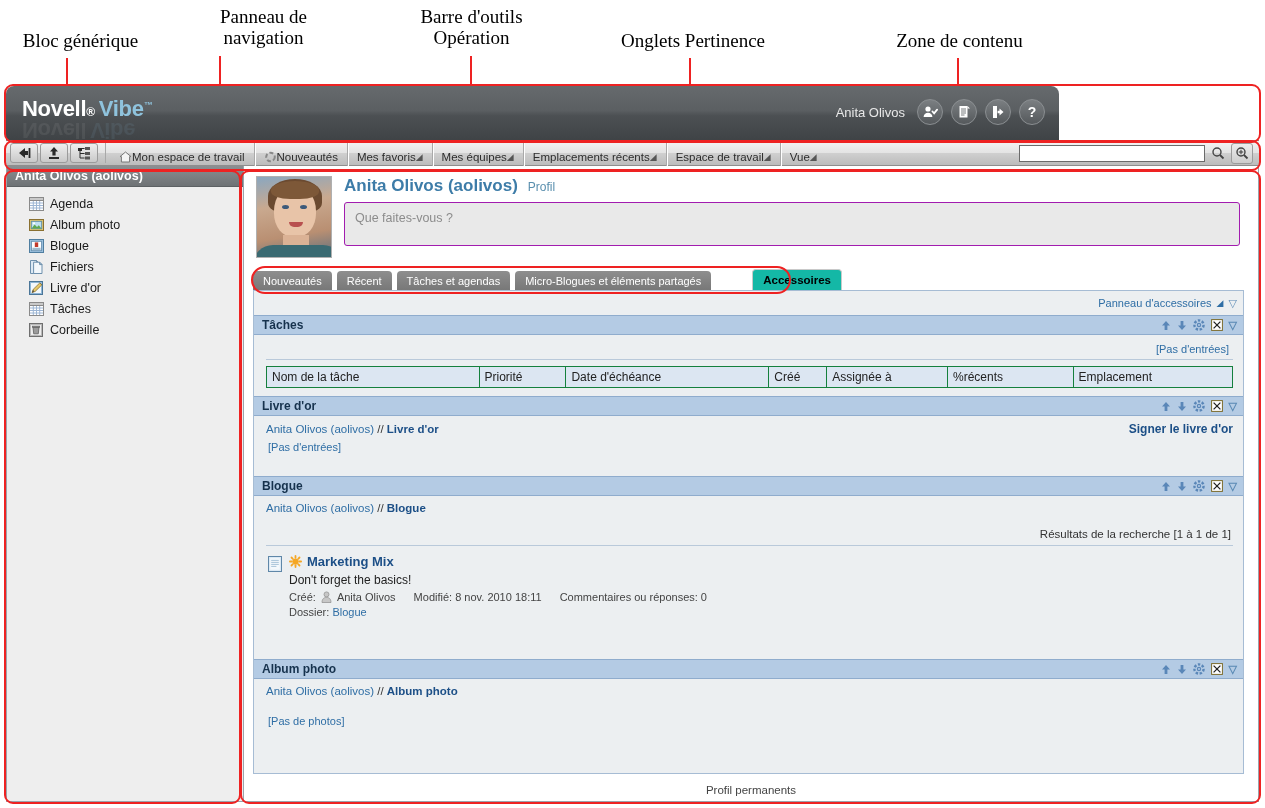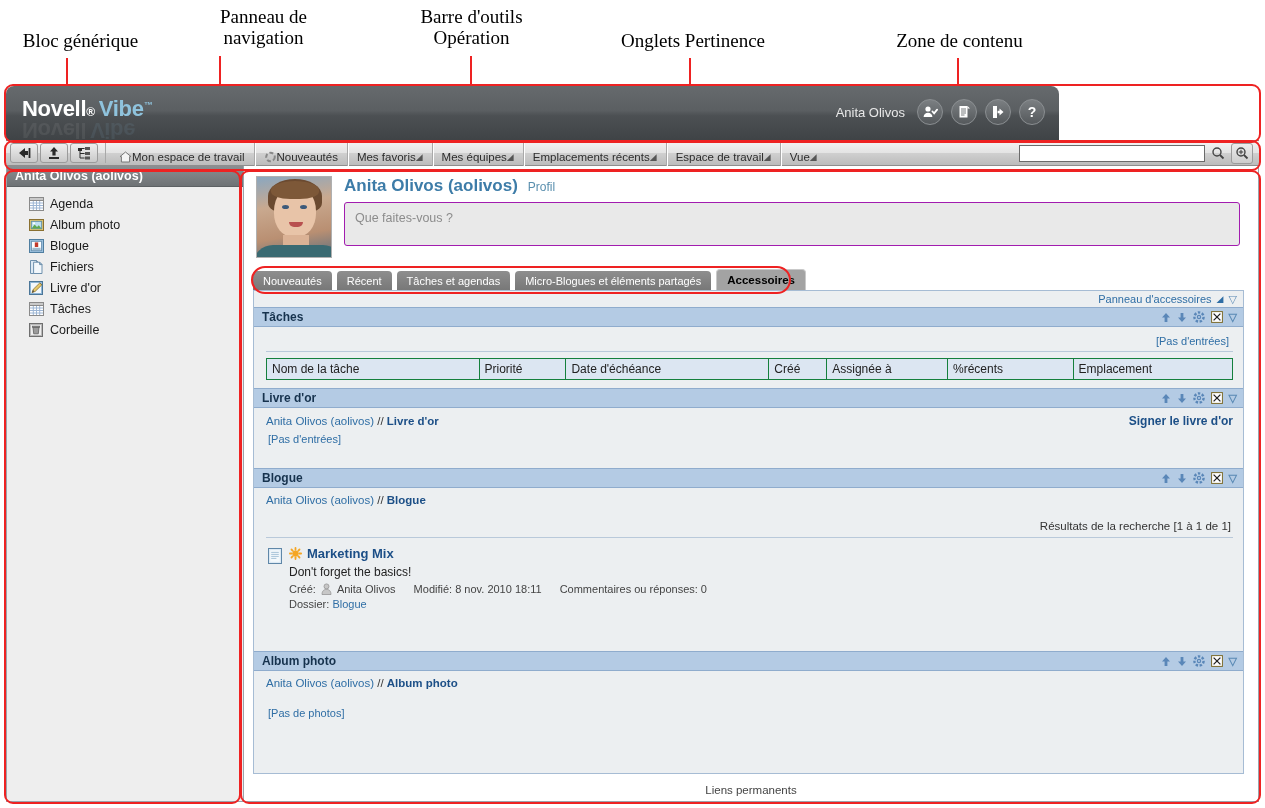--- a/index.html
+++ b/index.html
@@ -241,38 +241,39 @@
   .tab {
     height: 19px;
     padding: 0 10px;
     background: linear-gradient(to bottom, #8e8e8e, #787878);
     color: #ffffff; font-size: 11px;
     border-radius: 4px 4px 0 0;
     display: flex; align-items: center;
     cursor: pointer; white-space: nowrap;
   }
   .tab.active {
-    background: #a3a3a3;
+    background: #14b8a6;
     color: #000; font-weight: bold;
     font-size: 11.5px;
     height: 21px;
     border: 1px solid #c9c9c9;
     border-bottom: none;
+    margin-left: 36px;
   }
 
   .content-panel {
     margin: 0 14px 0 9px;
     border: 1px solid #a6bcd4;
     border-top: 1px solid #a6bcd4;
     background: #eceff1;
     height: 484px;
     position: relative;
   }
   .panel-toolbar {
-    height: 16px;
+    height: 24px;
     display: flex; align-items: center; justify-content: flex-end;
     padding-right: 6px; gap: 5px;
     background: #eceff1;
     font-size: 11px;
   }
   .panel-toolbar .tlink { color: #2f6ea5; cursor: pointer; }
 
   .portlet { margin: 0; }
   .portlet-head {
     height: 20px;
@@ -826,21 +827,21 @@
                   <span class="crumb-sep">//</span>
                   <span class="crumb-cur">Album photo</span>
                 </div>
               </div>
               <div class="noentries-left" style="padding-top:18px;">[Pas de photos]</div>
             </div>
           </div>
 
         </div>
 
-        <div class="permalinks">Liens permanents</div>
+        <div class="permalinks">Profil permanents</div>
 
       </div>
     </div>
   </div>
 
   <div class="redbox" style="left:4px; top:84px; width:1257px; height:59px;"></div>
   <div class="redbox" style="left:4px; top:140px; width:1257px; height:31px;"></div>
   <div class="redbox" style="left:4px; top:170px; width:237px; height:634px;"></div>
   <div class="redbox" style="left:240px; top:170px; width:1021px; height:634px;"></div>
   <div class="redbox" style="left:251px; top:266px; width:540px; height:28px; border-radius:14px;"></div>

